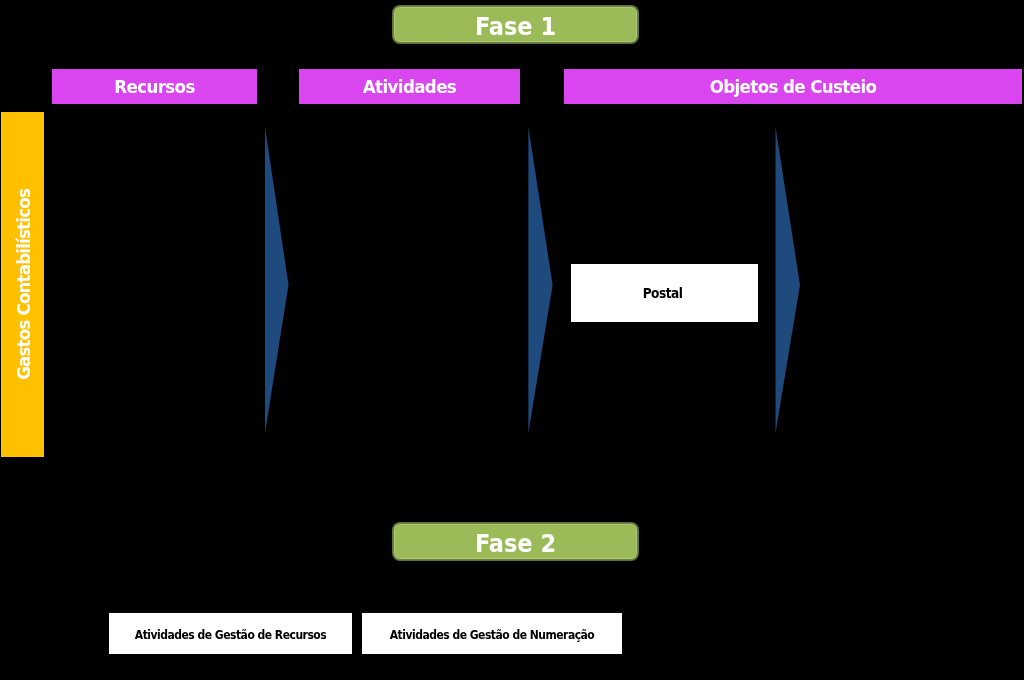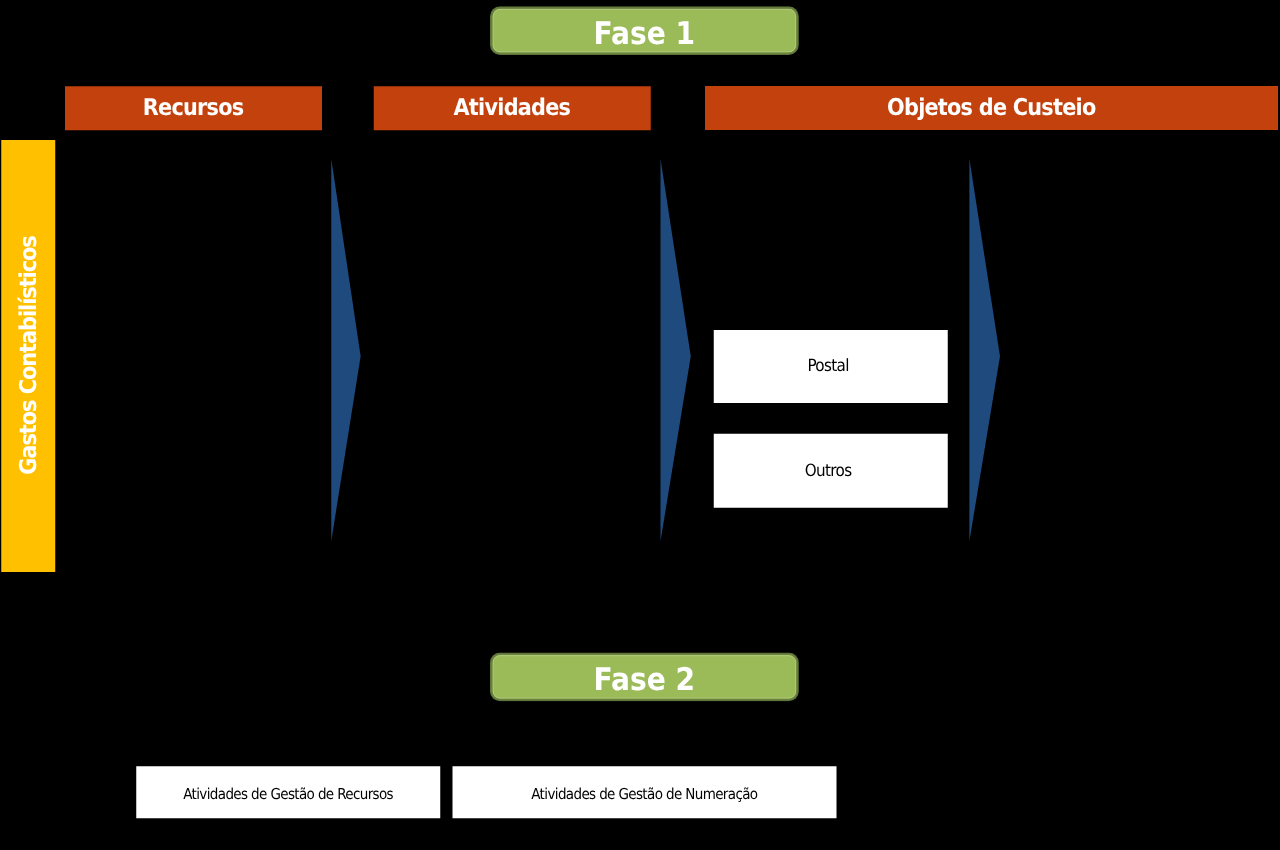--- a/index.html
+++ b/index.html
@@ -28,37 +28,37 @@
     font-weight:700;
     font-size:25px;
     line-height:1;
     padding-top:3px;
     box-shadow:inset 0 0 0 1px rgba(255,255,255,0.18), 0 0 0 1px #5E7439;
   }
 
   
   .ybar{
     box-sizing:border-box;
-    background:#c2410c;
+    background:#d946ef;
     color:#FFFFFF;
     display:flex;align-items:center;justify-content:center;
     font-weight:bold;
     font-size:18.5px;
     letter-spacing:-0.6px;
     line-height:1;
     padding-top:2px;
   }
 
   
   .wbox{
     box-sizing:border-box;
     background:#FFFFFF;
     color:#000000;
     display:flex;align-items:center;justify-content:center;
-    font-weight:normal;
+    font-weight:bold;
     text-align:center;
     line-height:1;
   }
   .wbox.big{font-size:13.5px;letter-spacing:-0.5px;padding-right:4px;padding-top:2px;}
   .wbox.small{font-size:12px;letter-spacing:-0.5px;padding-top:3px;}
 
   .vlabel{
     box-sizing:border-box;
     background:#FFC000;
     color:#FFFFFF;
@@ -102,28 +102,25 @@
   <svg class="abs" style="left:522px;top:124px;" width="40" height="320" viewBox="0 0 40 320">
     <path d="M6.4,3 L30.6,161 L6.4,309 Z" fill="#1F4A7D"></path>
   </svg>
   <svg class="abs" style="left:769px;top:124px;" width="40" height="320" viewBox="0 0 40 320">
     <path d="M6.5,3 L31,161 L6.5,309 Z" fill="#1F4A7D"></path>
   </svg>
 
   <div class="wbox big abs" style="left:571px;top:264px;width:187px;height:58px;">
     <span>Postal</span>
   </div>
-  <div class="wbox big abs" style="left:571px;top:347px;width:187px;height:59px;">
-    <span>Outros</span>
-  </div>
 
   <div class="phase abs" style="left:393px;top:523px;width:245px;height:37px;text-align:center;">
     <span>Fase 2</span>
   </div>
 
   <div class="wbox small abs" style="left:109px;top:613px;width:243px;height:41px;">
     <span>Atividades de Gestão de Recursos</span>
   </div>
-  <div class="wbox small abs" style="left:362px;top:613px;width:307px;height:41px;">
+  <div class="wbox small abs" style="left:362px;top:613px;width:260px;height:41px;">
     <span>Atividades de Gestão de Numeração</span>
   </div>
 
 </div>
 
 </body></html>

